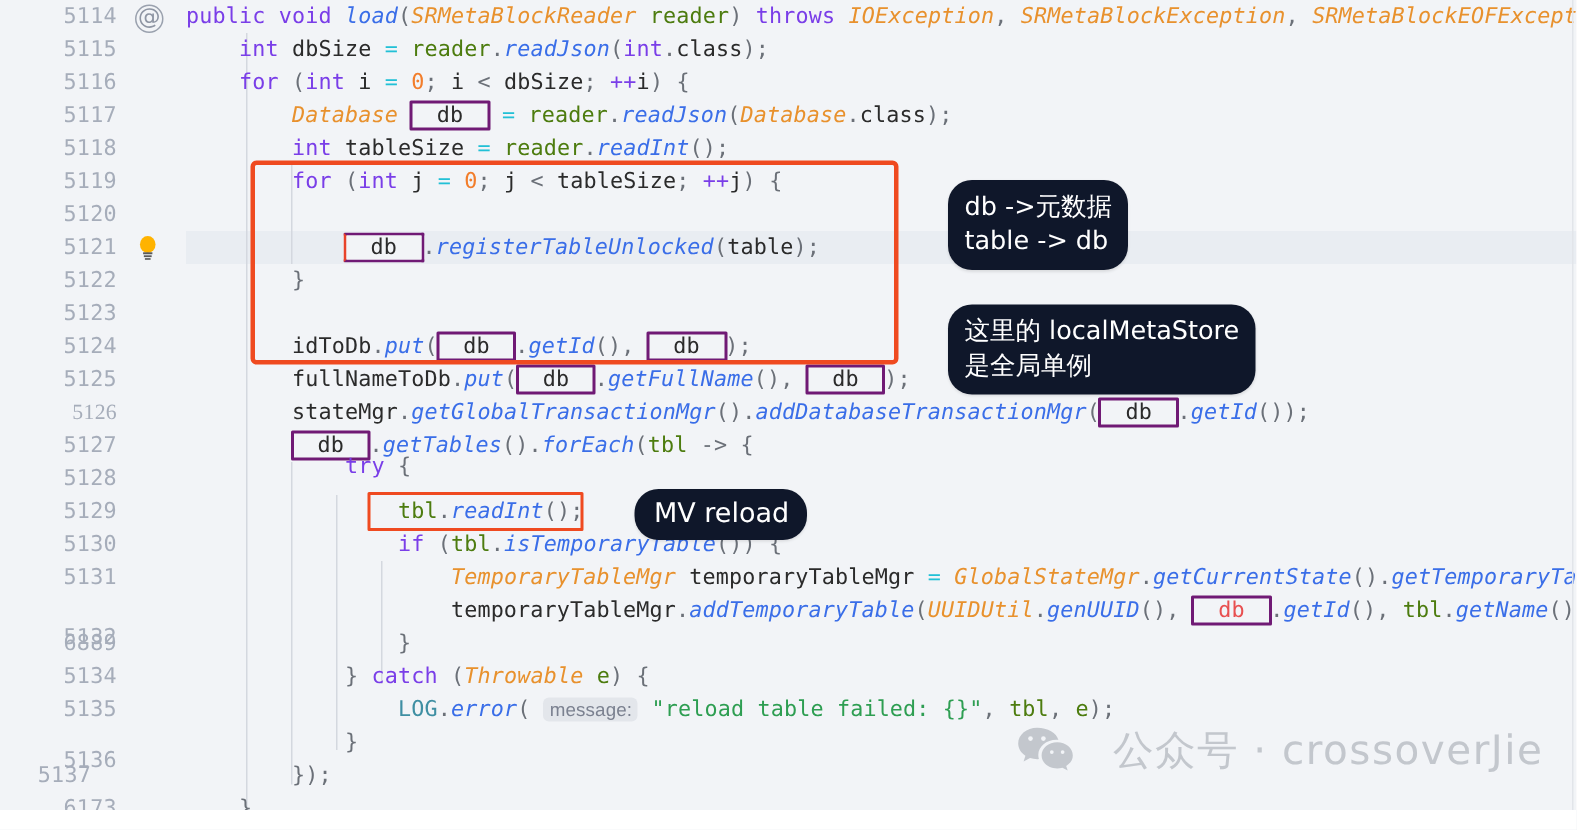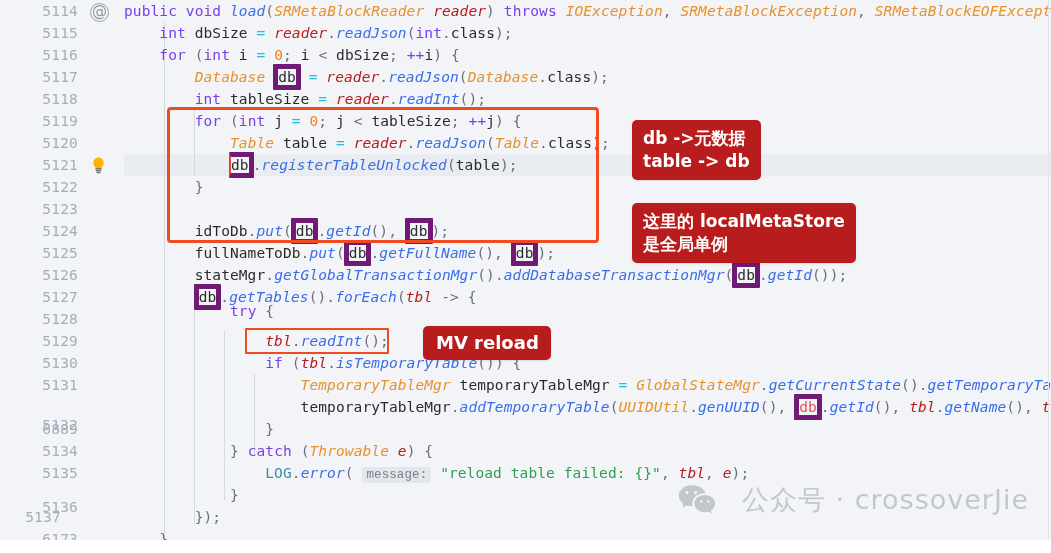--- a/index.html
+++ b/index.html
@@ -78,49 +78,49 @@
     position: absolute;
     left: 0;
     width: 1051px;
     height: 22px;
     background: #e9edf2;
     z-index: 1;
   }          
   .kw2  { color: #7a3ee8; }          
   .type { color: #e8912d; font-style: italic; }  
   .meth { color: #3a6ee8; font-style: italic; }  
-  .obj  { color: #b91c1c; font-style: italic; }          
+  .obj  { color: #4d7c0f; }          
   .num  { color: #f27d2b; }          
   .str  { color: #2e9e52; }
   .punc { color: #6b7078; }
   .op   { color: #22c0d6; }          
   .pp   { color: #7a3ee8; }          
   .log  { color: #3f8fa3; }          
 
   
   .ubox {
-    border: 5px solid #701a75;
-    background: #f2f4f7;
-    padding: 0 0px;
+    border: 2px solid #701a75;
+    background: #f2f4f7;
+    padding: 0 16px;
     margin: 0 -1px;
     border-radius: 1px;
   }
   .ubox-caret {
     border-left: 2px solid #e8432a;
   }
 
   
   .hint {
     background: #e3e6eb;
     color: #7b8190;
     border-radius: 4px;
     padding: 1px 4px;
     font-size: 12.5px;
     font-style: normal;
-    font-family: Liberation Mono, monospace;
+    font-family: Liberation Sans, sans-serif;
   }
 
   
   .guide {
     position: absolute;
     width: 1px;
     background: #d4d8df;
     z-index: 1;
   }
 
@@ -136,26 +136,26 @@
     position: absolute;
     border: 2px solid #ef4a20;
     border-radius: 1px;
     z-index: 6;
     pointer-events: none;
   }
 
   
   .chip {
     position: absolute;
-    background: #b91c1c;
+    background: #0f172a;
     color: #ffffff;
-    border-radius: 5px;
+    border-radius: 16px;
     padding: 7px 11px;
     font-family: "DejaVu Sans", "Liberation Sans", sans-serif;
-    font-weight: bold;
+    font-weight: normal;
     font-size: 17px;
     line-height: 23px;
     z-index: 8;
     white-space: pre-line;
     box-shadow: 0 1px 2px rgba(0,0,0,0.10);
   }
   .chip.small { font-size: 18px; padding: 6px 12px; line-height: 22px; }
 
   
   .at-icon {
@@ -223,21 +223,21 @@
       <div class="lnum" style="top: 44px;">5116</div>
       <div class="lnum" style="top: 66px;">5117</div>
       <div class="lnum" style="top: 88px;">5118</div>
       <div class="lnum" style="top: 110px;">5119</div>
       <div class="lnum" style="top: 132px;">5120</div>
       <div class="lnum" style="top: 154px;">5121</div>
       <div class="lnum" style="top: 176px;">5122</div>
       <div class="lnum" style="top: 198px;">5123</div>
       <div class="lnum" style="top: 220px;">5124</div>
       <div class="lnum" style="top: 242px;">5125</div>
-      <div class="lnum" style="top: 264px;">5126</div>
+      <div class="lnum" style="top: 264px; font-family: Liberation Serif, serif;">5126</div>
       <div class="lnum" style="top: 286px;">5127</div>
       <div class="lnum" style="top: 308px;">5128</div>
       <div class="lnum" style="top: 330px;">5129</div>
       <div class="lnum" style="top: 352px;">5130</div>
       <div class="lnum" style="top: 374px;">5131</div>
       <div class="lnum" style="top: 414px;">5132</div>
       <div class="lnum" style="top: 418px;">6889</div>
       <div class="lnum" style="top: 440px;">5134</div>
       <div class="lnum" style="top: 462px;">5135</div>
       <div class="lnum" style="top: 496px;">5136</div>
@@ -262,21 +262,20 @@
     <div class="line" style="top:22px;">    <span class="kw2">int</span> dbSize <span class="op">=</span> <span class="obj">reader</span><span class="punc">.</span><span class="meth">readJson</span><span class="punc">(</span><span class="kw2">int</span><span class="punc">.</span>class<span class="punc">);</span></div>
 
     <div class="line" style="top:44px;">    <span class="kw2">for</span> <span class="punc">(</span><span class="kw2">int</span> i <span class="op">=</span> <span class="num">0</span><span class="punc">;</span> i <span class="punc">&lt;</span> dbSize<span class="punc">;</span> <span class="pp">++</span>i<span class="punc">)</span> <span class="punc">{</span></div>
 
     <div class="line" style="top:66px;">        <span class="type">Database</span> <span class="ubox">db</span> <span class="op">=</span> <span class="obj">reader</span><span class="punc">.</span><span class="meth">readJson</span><span class="punc">(</span><span class="type">Database</span><span class="punc">.</span>class<span class="punc">);</span></div>
 
     <div class="line" style="top:88px;">        <span class="kw2">int</span> tableSize <span class="op">=</span> <span class="obj">reader</span><span class="punc">.</span><span class="meth">readInt</span><span class="punc">();</span></div>
 
     <div class="line" style="top:110px;">        <span class="kw2">for</span> <span class="punc">(</span><span class="kw2">int</span> j <span class="op">=</span> <span class="num">0</span><span class="punc">;</span> j <span class="punc">&lt;</span> tableSize<span class="punc">;</span> <span class="pp">++</span>j<span class="punc">)</span> <span class="punc">{</span></div>
 
-    <div class="line" style="top:132px;">            <span class="type">Table</span> table <span class="op">=</span> <span class="obj">reader</span><span class="punc">.</span><span class="meth">readJson</span><span class="punc">(</span><span class="type">Table</span><span class="punc">.</span>class<span class="punc">);</span></div>
 
     <div class="line" style="top:154px;">            <span class="ubox ubox-caret">db</span><span class="punc">.</span><span class="meth">registerTableUnlocked</span><span class="punc">(</span>table<span class="punc">);</span></div>
 
     <div class="line" style="top:176px;">        <span class="punc">}</span></div>
 
     <div class="line" style="top:198px;"> </div>
 
     <div class="line" style="top:220px;">        idToDb<span class="punc">.</span><span class="meth">put</span><span class="punc">(</span><span class="ubox">db</span><span class="punc">.</span><span class="meth">getId</span><span class="punc">(),</span> <span class="ubox">db</span><span class="punc">);</span></div>
 
     <div class="line" style="top:264px;">        stateMgr<span class="punc">.</span><span class="meth">getGlobalTransactionMgr</span><span class="punc">().</span><span class="meth">addDatabaseTransactionMgr</span><span class="punc">(</span><span class="ubox">db</span><span class="punc">.</span><span class="meth">getId</span><span class="punc">());</span></div>

